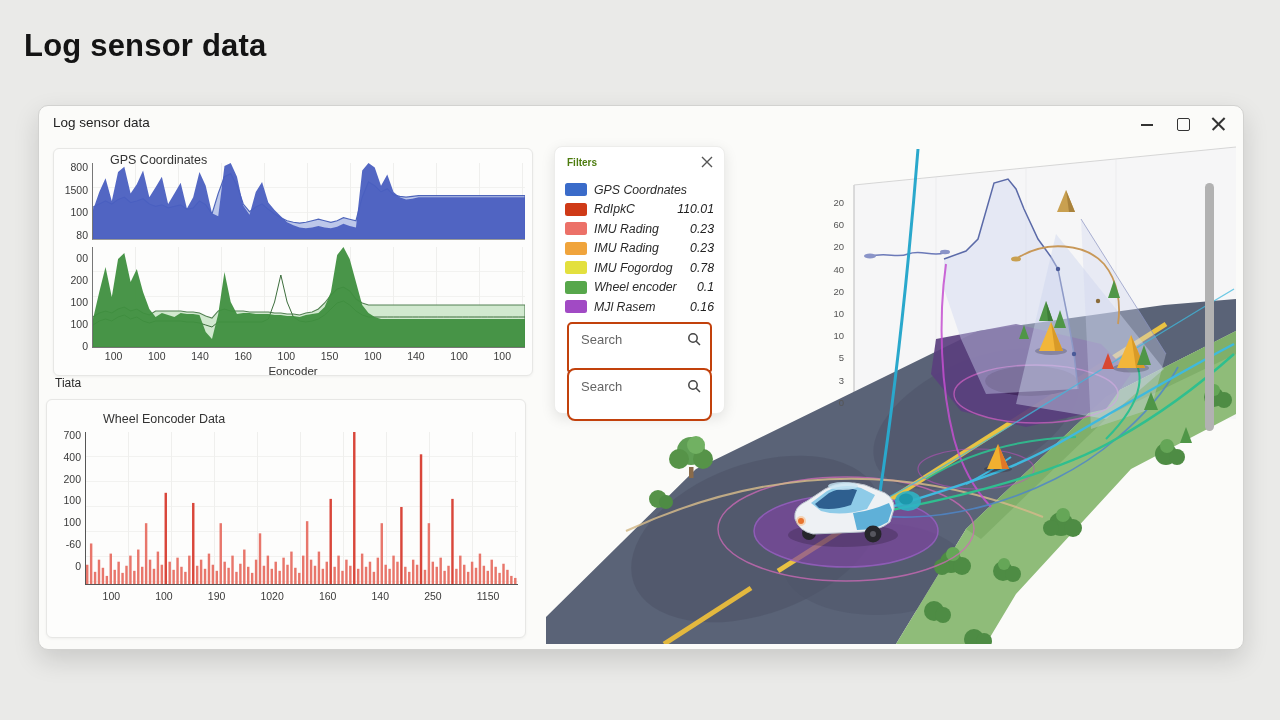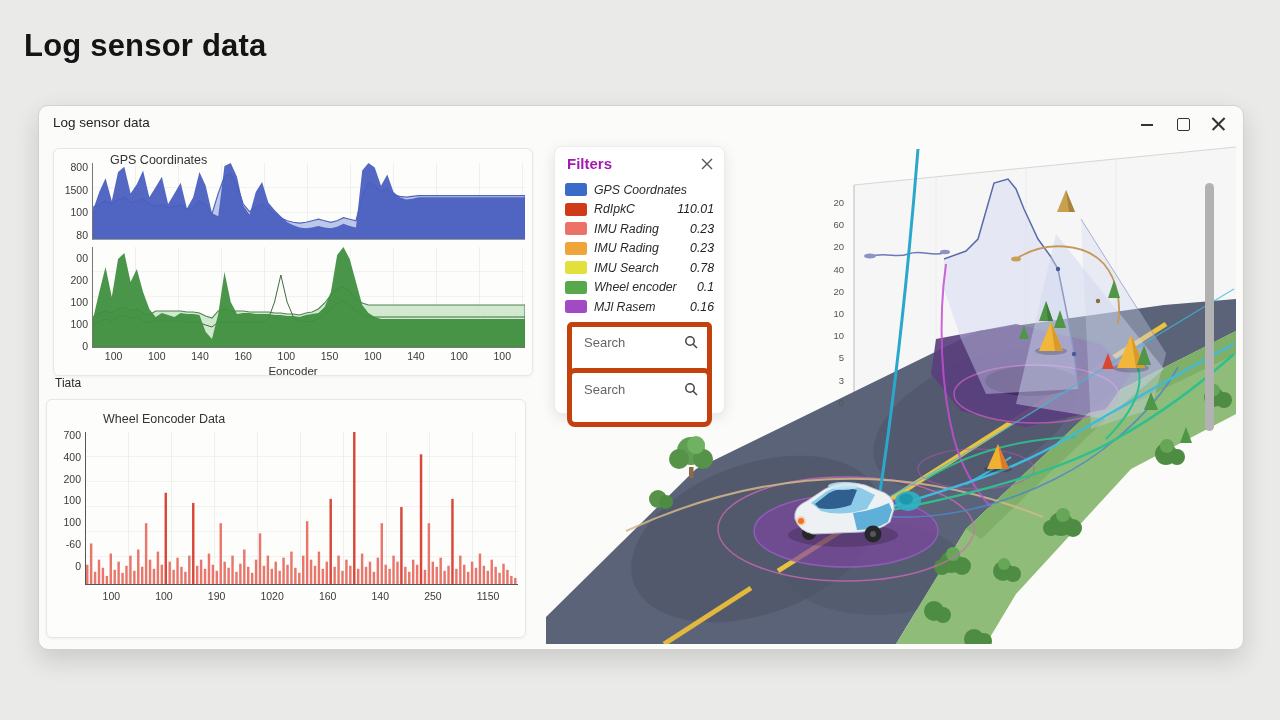--- a/index.html
+++ b/index.html
@@ -44,28 +44,28 @@
   .xticks{position:absolute;display:flex;justify-content:space-around;font-size:10.5px;color:#3a3a3a;}
   .axis-title{position:absolute;text-align:center;font-size:11.5px;color:#333;width:100%;}
   .section-label{position:absolute;left:16px;top:270px;font-size:12px;color:#2a2a2a;}
   
   .filters{
     position:absolute;left:515px;top:40px;width:169px;height:266px;background:#ffffff;
     border:1px solid #ededeb;border-radius:8px;box-shadow:0 4px 14px rgba(0,0,0,.10);z-index:4;
     padding:0;
   }
   .filters-head{position:absolute;left:12px;right:10px;top:8px;display:flex;justify-content:space-between;align-items:center;}
-  .filters-title{font-size:15px;font-weight:700;color:#a21caf;}
+  .filters-title{font-size:10px;font-weight:700;color:#4d7c0f;}
   .filters-close{width:14px;height:14px;cursor:pointer;}
   .legend{position:absolute;left:10px;right:10px;top:33px;font-style:italic;}
   .legend-row{display:flex;align-items:center;height:19.5px;}
   .swatch{width:22px;height:13px;border-radius:2.5px;flex:0 0 auto;}
   .legend-label{font-size:12.3px;color:#2b2b2b;margin-left:7px;white-space:nowrap;}
   .legend-value{font-size:12.3px;color:#222;margin-left:auto;}
-  .searchbox{position:absolute;left:12px;right:12px;height:30px;border:5px solid #c2410c;background:#fff;display:flex;align-items:center;padding:0 8px 16px 10px;}
+  .searchbox{position:absolute;left:12px;right:12px;height:30px;border:2px solid #c2410c;background:#fff;display:flex;align-items:center;padding:0 8px 16px 10px;}
   .searchbox input{border:none;outline:none;flex:1;font-size:13px;color:#333;background:transparent;font-family:"Liberation Sans",sans-serif;min-width:0;}
   .searchbox input::placeholder{color:#4a4a4a;opacity:.85;}
   .search1{top:175px;border-radius:5px 5px 2px 2px;}
   .search1 .underline{position:absolute;left:-1px;bottom:-4px;width:124px;height:3px;background:#3a6bc9;border-radius:2px;}
   .search2{top:221px;height:33px;border-radius:8px;}
   
   .scene{position:absolute;left:507px;top:33px;width:690px;height:506px;z-index:2;}
   .scene svg{position:absolute;inset:0;}
   .zticks{position:absolute;left:260px;top:58px;width:38px;z-index:3;}
   .zticks span{display:block;height:22.2px;text-align:right;font-size:9.5px;color:#555;}
@@ -484,21 +484,21 @@
           <span class="legend-label">IMU Rading</span>
           <span class="legend-value">0.23</span>
         </div>
         <div class="legend-row">
           <span class="swatch" style="background: rgb(240, 164, 60);"></span>
           <span class="legend-label">IMU Rading</span>
           <span class="legend-value">0.23</span>
         </div>
         <div class="legend-row">
           <span class="swatch" style="background: rgb(227, 224, 62);"></span>
-          <span class="legend-label">IMU Search</span>
+          <span class="legend-label">IMU Fogordog</span>
           <span class="legend-value">0.78</span>
         </div>
         <div class="legend-row">
           <span class="swatch" style="background: rgb(87, 167, 75);"></span>
           <span class="legend-label">Wheel encoder</span>
           <span class="legend-value">0.1</span>
         </div>
         <div class="legend-row">
           <span class="swatch" style="background: rgb(161, 74, 196);"></span>
           <span class="legend-label">MJl Rasem</span>

